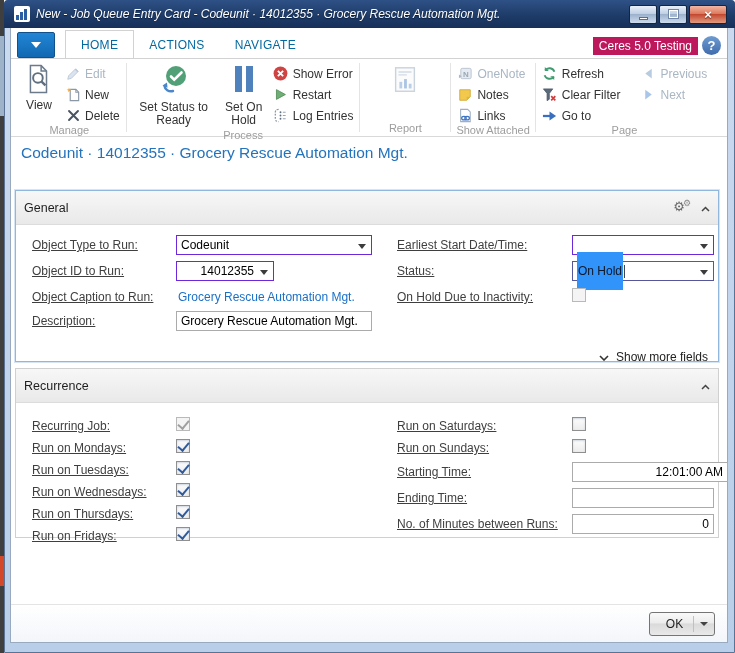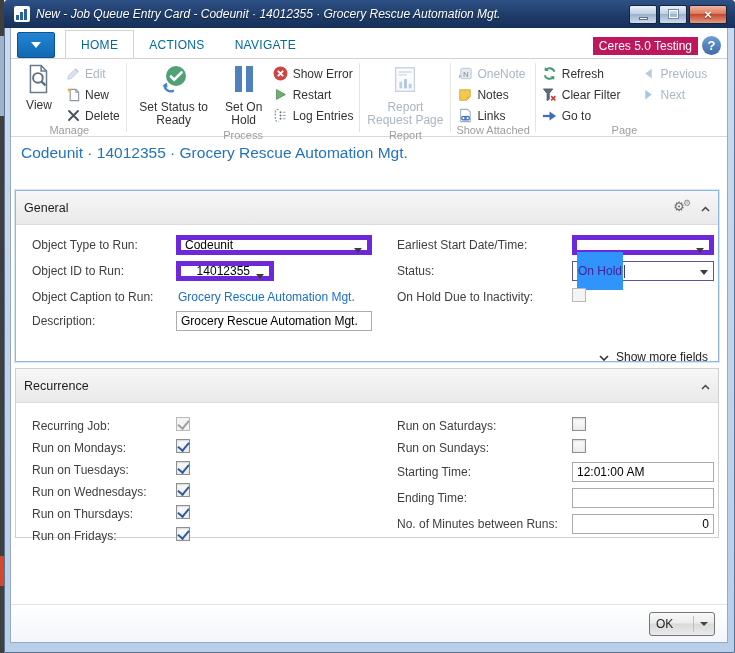--- a/index.html
+++ b/index.html
@@ -68,51 +68,51 @@
   .fasttab { position:absolute; left:4px; width:704px; background:#fff; }
   .fasttab.general { top:162px; height:172px; border:1px solid #8fb7e0; box-shadow:0 0 0 1px #d6e5f5; }
   .fasttab.recurrence { top:340px; height:170px; border:1px solid #d0d0d0; }
   .ft-header { height:34px; background:linear-gradient(#f7f7f7,#e9e9e9); border-bottom:1px solid #dcdcdc;
                display:flex; align-items:center; padding:0 8px; font-size:12.5px; color:#1e1e1e; }
   .ft-actions { margin-left:auto; display:flex; align-items:center; gap:8px; }
   .gear { font-size:13px; color:#6a6a6a; line-height:1; position:relative; top:-1px; }
   .gear::after { content:"⚙"; font-size:9px; position:relative; top:-5px; left:-2px; color:#8a8a8a; }
   .ft-body { position:relative; width:100%; height:calc(100% - 24px); }
 
-  .lbl { position:absolute; font-size:12px; color:#3f3f3f; white-space:nowrap; }
+  .lbl { position:absolute; font-size:12px; color:#3f3f3f; white-space:nowrap;text-decoration:underline; }
   .input { position:absolute; height:20px; border:1px solid #ababab; background:#fff; font-size:12px;
            padding:0 4px; font-family:inherit; color:#000; }
   .input.num { text-align:right; }
-  .combo { position:absolute; height:20px; border:5px solid #6d28d9; background:#fff; font-size:12px;
+  .combo { position:absolute; height:20px; border:1px solid #6d28d9; background:#fff; font-size:12px;
            display:flex; align-items:center; padding:0 16px 0 4px; color:#000; }
   .combo-arrow { position:absolute; right:5px; top:8px; width:0; height:0;
                  border-left:4px solid transparent; border-right:4px solid transparent; border-top:5px solid #3c3c3c; }
   .combo.numeric .val { flex:1; text-align:right; padding-right:3px; }
   .combo.focused { border:1px solid #56569a; }
-  .combo .sel { background:#3094fa; color:#4c1d95; padding:12px 1px; }
+  .combo .sel { background:#3094fa; color:#0f172a; padding:12px 1px; }
   .caret { width:1px; height:13px; background:#444; margin-left:1px; }
   .linkval { position:absolute; font-size:12px; color:#1a70c8; white-space:nowrap; }
 
   .cb { position:absolute; width:14px; height:14px; border:1px solid #8f8f8f;
         background:linear-gradient(#fdfdfd,#ececec); box-shadow:inset 0 1px 2px rgba(120,140,170,.35); }
   .cb.checked::after { content:""; position:absolute; left:3px; top:0px; width:5px; height:9px;
         border:solid #2d5b9e; border-width:0 2px 2px 0; transform:rotate(40deg); }
   .cb.disabled { border-color:#b9b9b9; background:#f4f4f4; box-shadow:none; }
   .cb.disabled.checked::after { border-color:#9f9f9f; }
 
   .showmore { position:absolute; right:10px; bottom:7px; display:flex; align-items:center; gap:7px;
               font-size:12px; color:#222; }
 
   
   .okbar { position:absolute; left:0; right:0; bottom:0; height:38px;
            background:linear-gradient(#ffffff,#f3f6fa); border-top:1px solid #e4e4e4; }
   .okbtn { position:absolute; right:12px; top:7px; width:66px; height:24px; border:1px solid #757575; border-radius:3px;
            background:linear-gradient(#f9f9f9,#ececec 45%,#dadada 50%,#e9e9e9); display:flex; align-items:center;
            font-size:12px; color:#1e1e1e; }
-  .okbtn .oklbl { flex:1; padding-left:6px; }
+  .okbtn .oklbl { flex:1; text-align:center; padding-left:6px; }
   .okbtn .oksep { width:1px; height:16px; background:#c0c0c0; }
   .okbtn .tri { width:0; height:0; border-left:4px solid transparent; border-right:4px solid transparent;
                 border-top:4px solid #444; margin:0 6px; }
 </style>
 </head>
 <body>
 
 <div class="screen">
   <div class="behind">
     <span class="blip-blue"></span>
@@ -270,21 +270,20 @@
           <div class="rlarge dis" style="width:84px">
             <span>
               <svg width="30" height="32" viewBox="0 0 32 32">
                   <rect x="6" y="3" width="20" height="25" fill="#fbfbfb" stroke="#c9d3de" stroke-width="1.5"></rect>
                   <path d="M9 7.5h14M9 10.5h9" stroke="#d4dce5" stroke-width="1.5"></path>
                   <rect x="10" y="18" width="3" height="7" fill="#b9cfe8"></rect>
                   <rect x="15" y="15" width="3" height="10" fill="#a9c4e4"></rect>
                   <rect x="20" y="20" width="3" height="5" fill="#b9cfe8"></rect>
                 </svg>
             </span>
-            <span>Report Request Page</span>
           </div>
         </div>
         <div class="rgroup-label">Report</div>
       </div>
 
       <div class="rdivider"></div>
 
       <div class="rgroup">
         <div class="rgroup-content">
           <div class="rsmallcol">
@@ -464,21 +463,21 @@
         <div class="lbl" style="left:16px;top:126px">Run on Fridays:</div>
         <span class="cb checked" style="left:160px;top:124px"></span>
 
         <div class="lbl" style="left:381px;top:16px">Run on Saturdays:</div>
         <span class="cb" style="left:556px;top:14px"></span>
 
         <div class="lbl" style="left:381px;top:38px">Run on Sundays:</div>
         <span class="cb" style="left:556px;top:36px"></span>
 
         <div class="lbl" style="left:381px;top:62px">Starting Time:</div>
-        <input class="input" style="left: 556px; top: 59px; width: 142px;" value="12:01:00 AM">
+        <input class="input" style="left: 556px; top: 59px; width: 156px; text-align: right;" value="12:01:00 AM">
 
         <div class="lbl" style="left:381px;top:88px">Ending Time:</div>
         <input class="input" style="left: 556px; top: 85px; width: 142px;" value="">
 
         <div class="lbl" style="left:381px;top:114px">No. of Minutes between Runs:</div>
         <input class="input num" style="left: 556px; top: 111px; width: 142px;" value="0">
       </div>
     </div>
 
     <div class="okbar">

